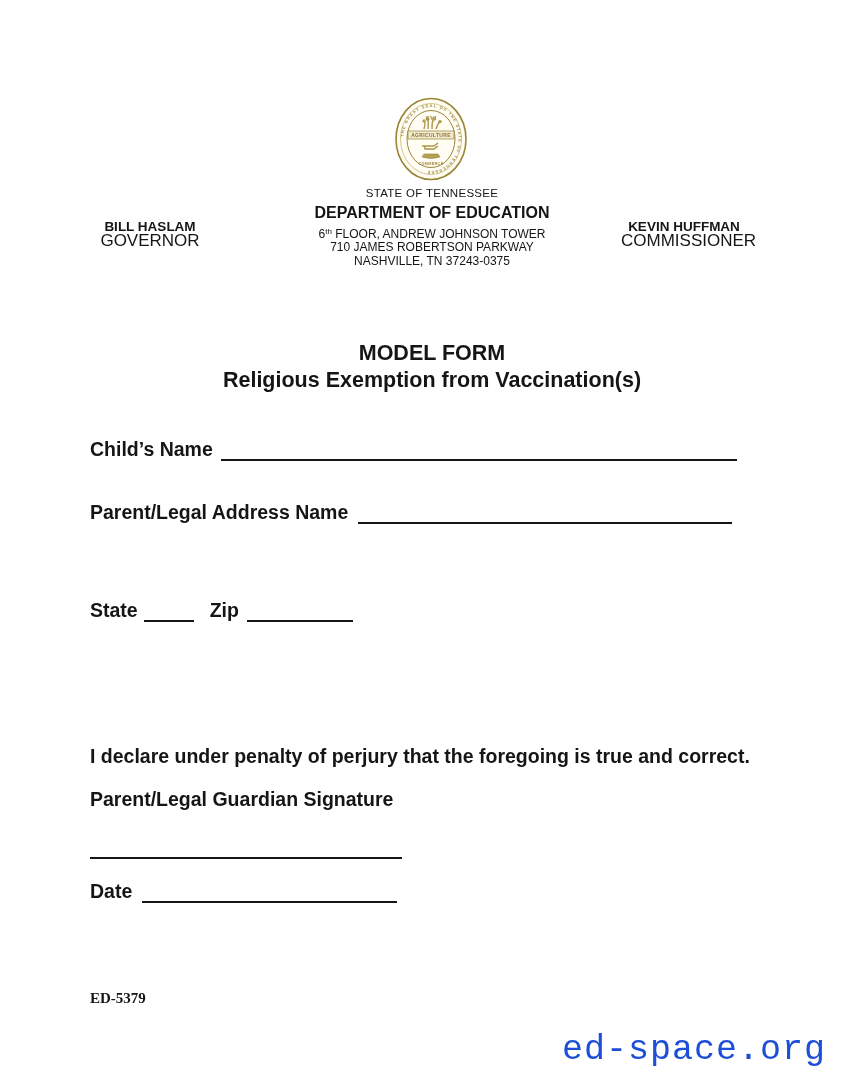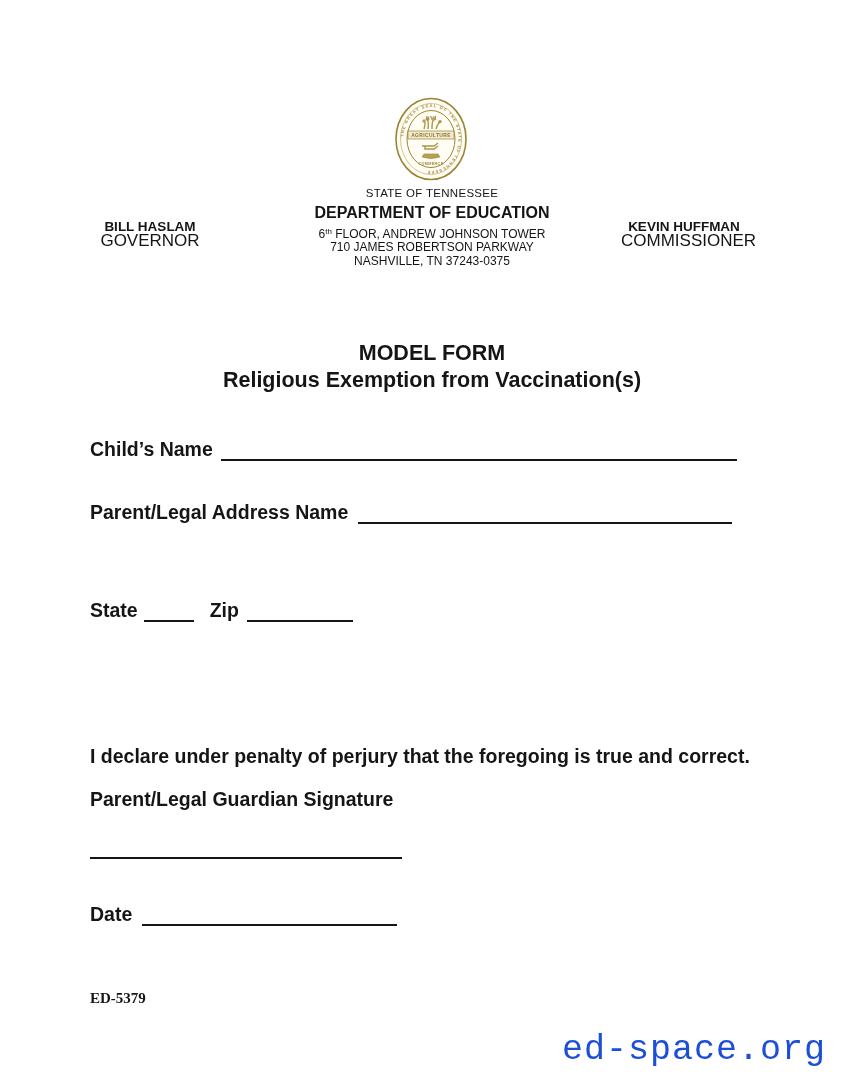--- a/index.html
+++ b/index.html
@@ -38,21 +38,21 @@
   .gap-8{margin-left:8px;} .gap-10{margin-left:10px;} .gap-6{margin-left:6px;}
   .gap-16{margin-left:16px;}
   
   .para{position:absolute;left:90px;width:690px;font-size:19.5px;font-weight:bold;
     line-height:22.5px;white-space:pre-line;}
   .para1{top:655px;}
   .para2{top:745px;}
   .sig-label{position:absolute;left:90px;top:788px;font-size:19.5px;font-weight:bold;}
   .sig-line{position:absolute;left:90px;top:843px;width:312px;height:14px;
     border-bottom:2px solid #151515;}
-  .date-row{position:absolute;left:90px;top:880px;font-size:19.5px;font-weight:bold;margin-top:23px;}
+  .date-row{position:absolute;left:90px;top:880px;font-size:19.5px;font-weight:bold;}
   
   .form-number{position:absolute;left:90px;top:990px;
     font-family:"Liberation Serif", serif;font-size:15px;font-weight:bold;}
   .watermark{position:absolute;right:18px;top:1030px;
     font-family:"Liberation Mono", monospace;font-size:35px;color:#1d4ed8;
     letter-spacing:1px;}
 </style>
 </head>
 <body>
 

